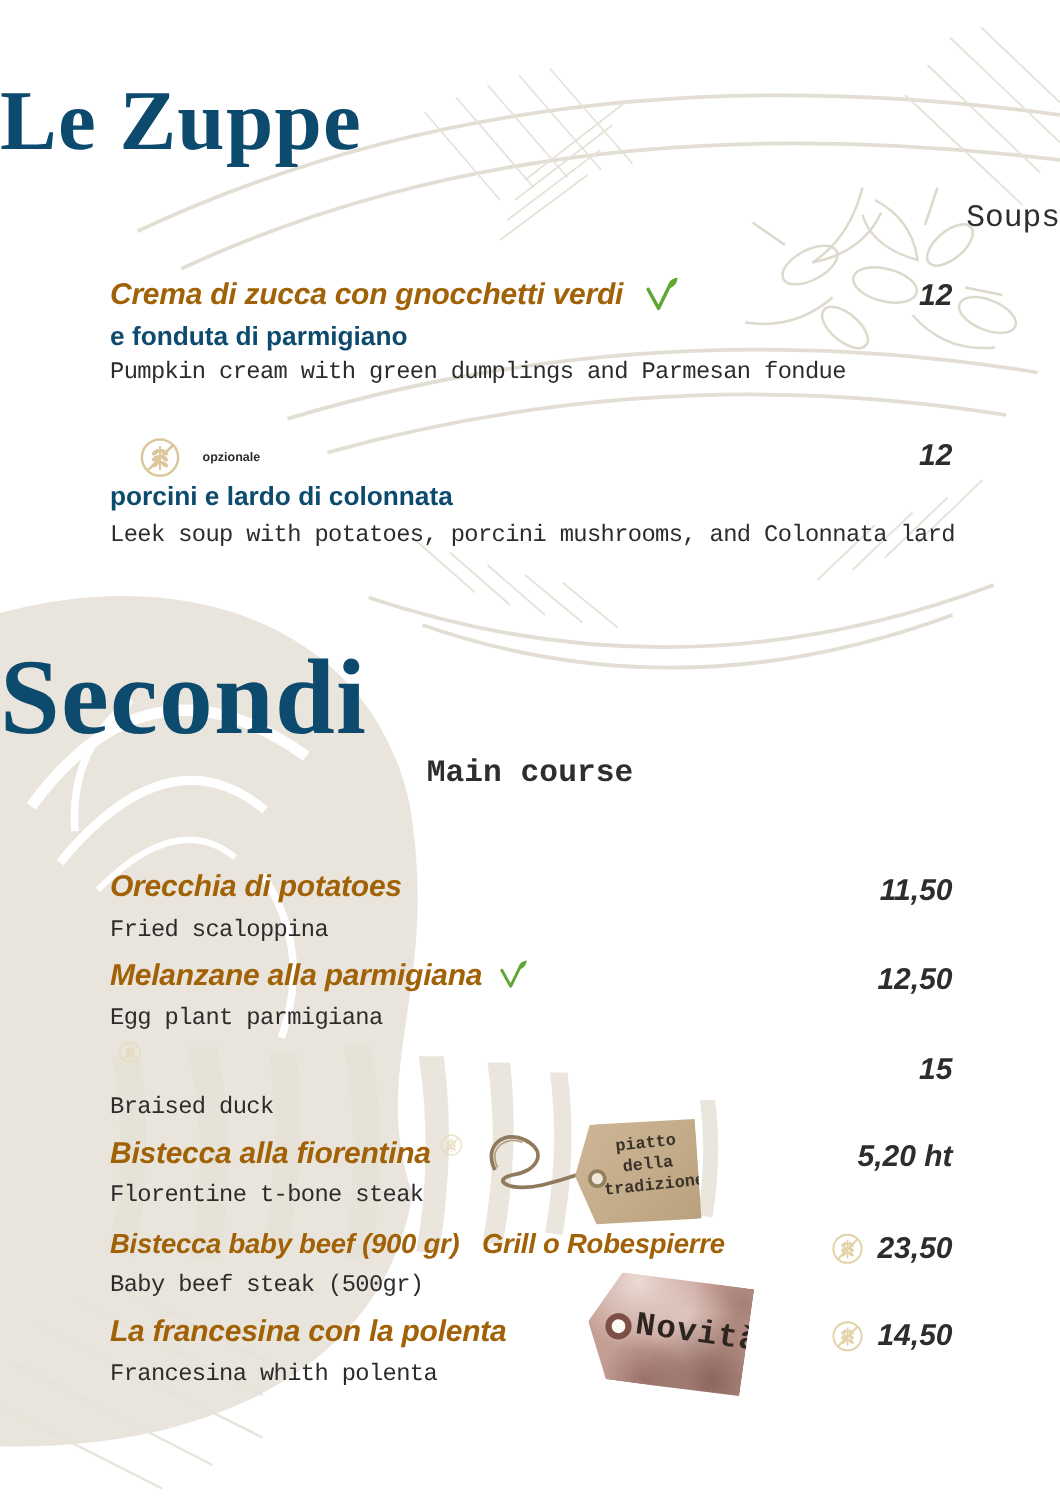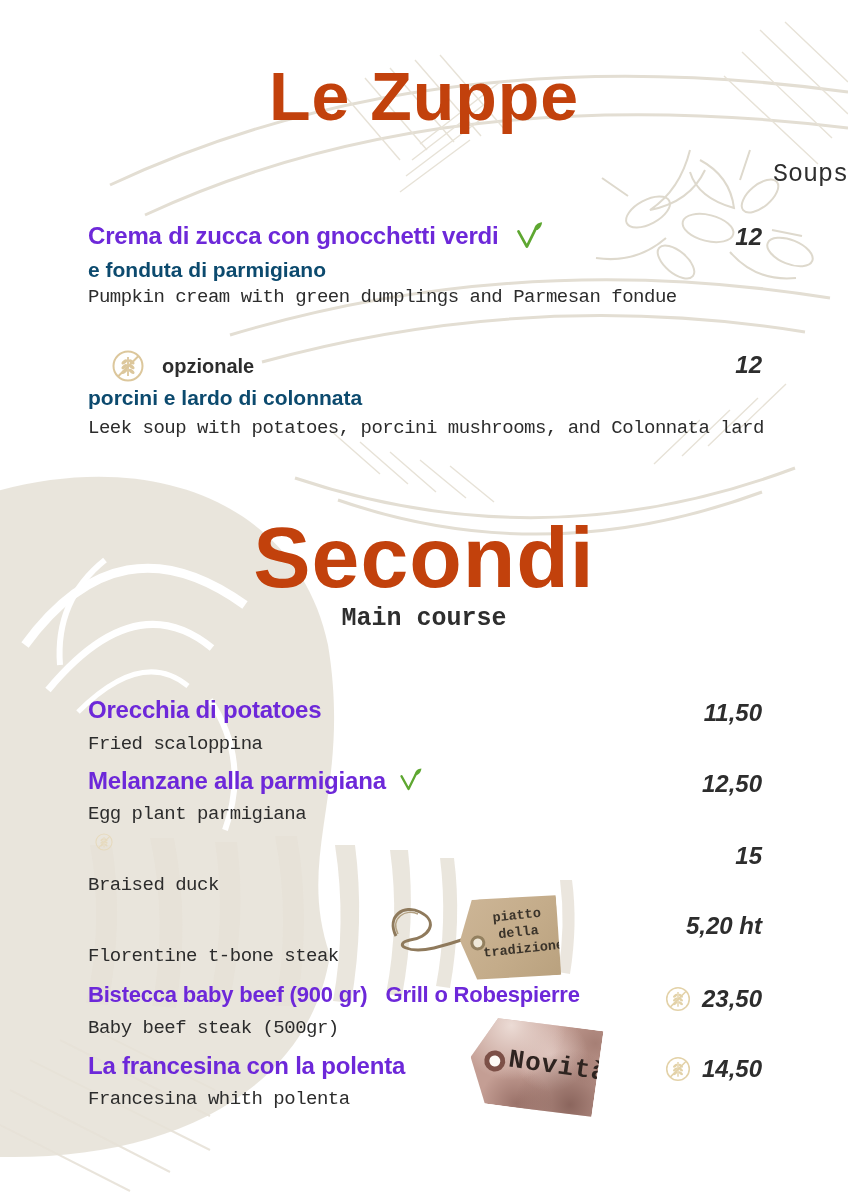--- a/index.html
+++ b/index.html
@@ -9,58 +9,58 @@
     background:#ffffff;
     overflow:hidden;
     margin:0 auto;
     font-family:"Liberation Sans",sans-serif;
     color:#2b2b2b;
   }
   .bg{position:absolute;inset:0;z-index:0;pointer-events:none;}
   .content{position:absolute;inset:0;z-index:2;}
 
   .h1{
-    position:absolute;left:0;right:0;text-align:center;
-    font-family:Liberation Sans, sans-serif;
-    font-weight:700;color:#c2410c;line-height:1;
+    position:absolute;left:0;right:0;
+    font-family:Liberation Serif, serif;
+    font-weight:700;color:#0c4a6e;line-height:1;
   }
   .h1.zuppe{top:62px;font-size:68px;letter-spacing:1px;}
   .h1.secondi{top:514px;font-size:86px;letter-spacing:1px;}
   .hsub{
     position:absolute;left:0;right:0;text-align:center;
     font-family:"Liberation Mono","DejaVu Sans Mono",monospace;
     font-size:25px;color:#2e2e2e;line-height:1;
   }
   .hsub.soups{top:162px;text-align:right;}
   .hsub.main{top:606px;font-weight:bold;}
 
   .row{position:absolute;left:88px;right:86px;height:34px;}
   .nameline{display:flex;align-items:center;}
   .nm{
-    font-weight:700;font-size:24px;
-    color:#6d28d9;letter-spacing:-0.2px;white-space:pre;
+    font-weight:700;font-style:italic;font-size:24px;
+    color:#a16207;letter-spacing:-0.2px;white-space:pre;
   }
   .nm.small{font-size:22px;}
   .name-gap{display:inline-block;width:18px;}
   .price{
     position:absolute;right:0;top:0;height:100%;
     display:flex;align-items:center;gap:10px;
     font-weight:700;font-style:italic;font-size:24px;color:#2d2d2d;
   }
   .sub{
     position:absolute;left:88px;right:86px;
     font-weight:700;font-size:21px;color:#0c4a6e;line-height:1.1;
   }
   .desc{
     position:absolute;left:88px;right:60px;
     font-family:"Liberation Mono","DejaVu Sans Mono",monospace;
     font-size:19px;color:#2c2c2c;line-height:1.15;letter-spacing:-0.5px;
   }
   .note{
-    font-weight:700;font-size:20px;color:#2d2d2d;margin-left:16px;
+    font-weight:700;font-size:10px;color:#2d2d2d;margin-left:16px;
   }
   svg.ico{display:block;}
   .ico-inline{margin-left:14px;flex:0 0 auto;}
   .ico-sup{margin-left:6px;position:relative;top:-7px;flex:0 0 auto;opacity:.75;}
 
   
   .tagwrap{position:absolute;left:382px;top:888px;width:210px;height:108px;z-index:3;}
   .tag-body{
     position:absolute;left:78px;top:8px;width:100px;height:84px;
     background:linear-gradient(135deg,#cdb697 0%,#c4ac8a 55%,#b9a17e 100%);
@@ -232,20 +232,26 @@
       <div class="nameline">
         <svg class="ico ico-sup" width="20" height="20" viewBox="0 0 36 36" style="color:#e6d7b4">
             <use href="#ico-wheat"></use>
           </svg>
       </div>
       <span class="price">15</span>
     </div>
     <div class="desc" style="top:875px">Braised duck</div>
 
     <div class="row" style="top:909px">
+      <div class="nameline">
+        <span class="nm">Bistecca alla fiorentina</span>
+        <svg class="ico ico-sup" width="20" height="20" viewBox="0 0 36 36" style="color:#e6d7b4">
+            <use href="#ico-wheat"></use>
+          </svg>
+      </div>
       <span class="price">5,20 ht</span>
     </div>
     <div class="desc" style="top:946px">Florentine t-bone steak</div>
 
     <div class="tagwrap">
       <svg width="210" height="108" viewBox="0 0 210 108" style="position:absolute;left:0;top:0">
         <path d="M14 48 C 4 28, 22 16, 38 24 C 58 34, 46 50, 28 52 C 10 56, 26 66, 52 60 C 76 54, 84 50, 92 48" fill="none" stroke="#8f7a5c" stroke-width="3"></path>
         <path d="M16 46 C 8 30, 24 20, 36 26" fill="none" stroke="#b3a182" stroke-width="1.4"></path>
         <circle cx="92" cy="48" r="4" fill="#7c6a4e"></circle>
       </svg>

